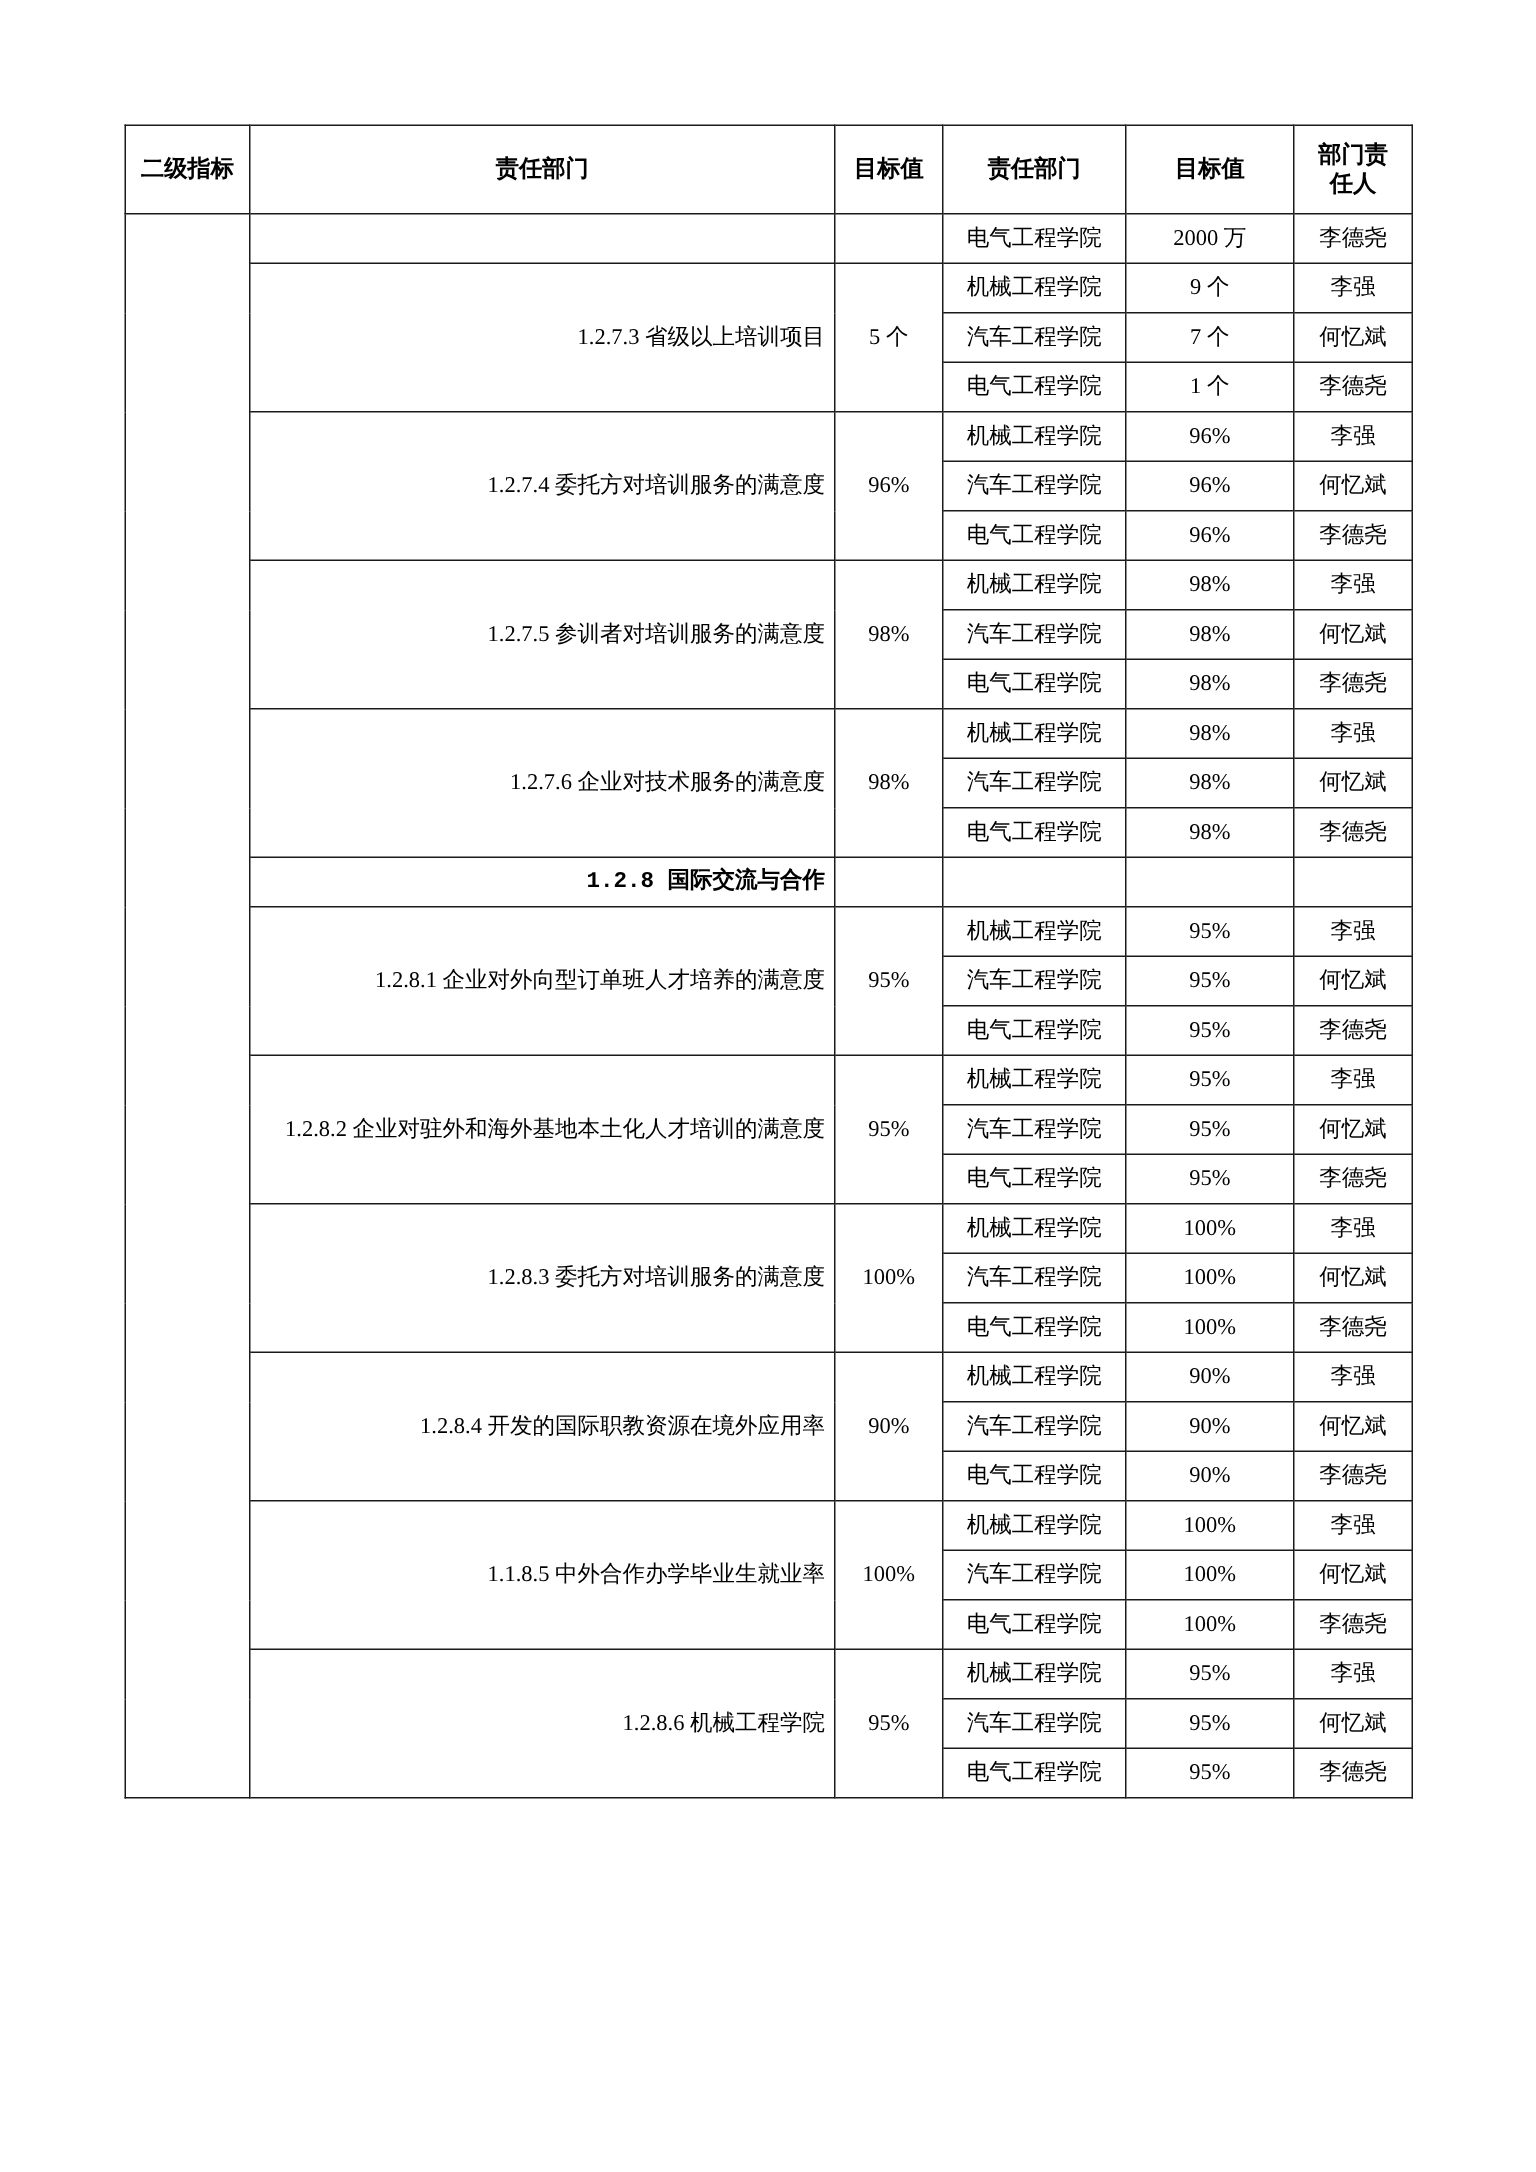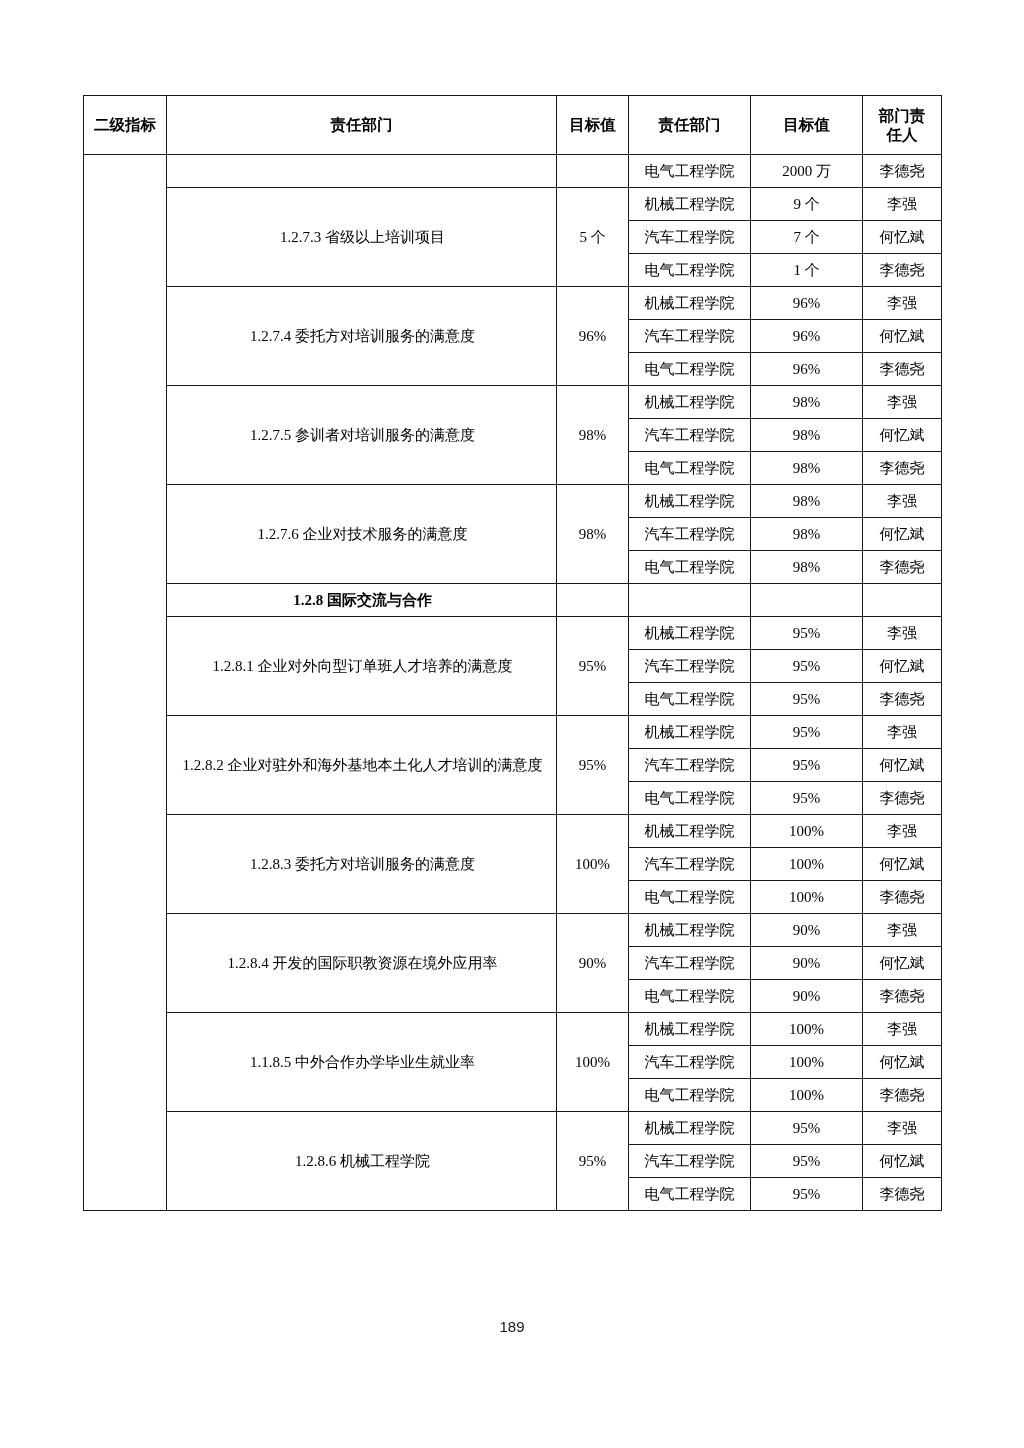--- a/index.html
+++ b/index.html
@@ -17,21 +17,21 @@
   .sheet {
     position: relative;
     width: 1024px;
     height: 1448px;
     background: #ffffff;
     overflow: hidden;
   }
   table.indicator-table {
     position: absolute;
     left: 83px;
-    top: 95px;
+    top: 83px;
     width: 858px;
     border-collapse: collapse;
     table-layout: fixed;
   }
   .indicator-table th,
   .indicator-table td {
     border: 1px solid #1a1a1a;
     text-align: center;
     vertical-align: middle;
     font-size: 15px;
@@ -43,26 +43,27 @@
   .indicator-table thead th {
     height: 58px;
     font-weight: bold;
     font-size: 15.5px;
     white-space: pre-line;
   }
   .indicator-table tbody tr {
     height: 33px;
   }
   .indicator-table td.cell-indicator3 {
-    text-align: center;
+    text-align: right;
     padding-left: 8px;
     padding-right: 6px;
   }
   .indicator-table td.bold {
     font-weight: bold;
+    font-family: Liberation Mono, monospace;
   }
   .page-number {
     position: absolute;
     left: 0;
     top: 1318px;
     width: 100%;
     text-align: center;
     font-family: "Liberation Sans", "DejaVu Sans", sans-serif;
     font-size: 15px;
     color: #1a1a1a;
@@ -275,15 +276,14 @@
           <td>何忆斌</td>
         </tr>
         <tr>
           <td>电气工程学院</td>
           <td>95%</td>
           <td>李德尧</td>
         </tr>
       </tbody>
   </table>
 
-  <div class="page-number">189</div>
 
 </div>
 
 </body></html>

